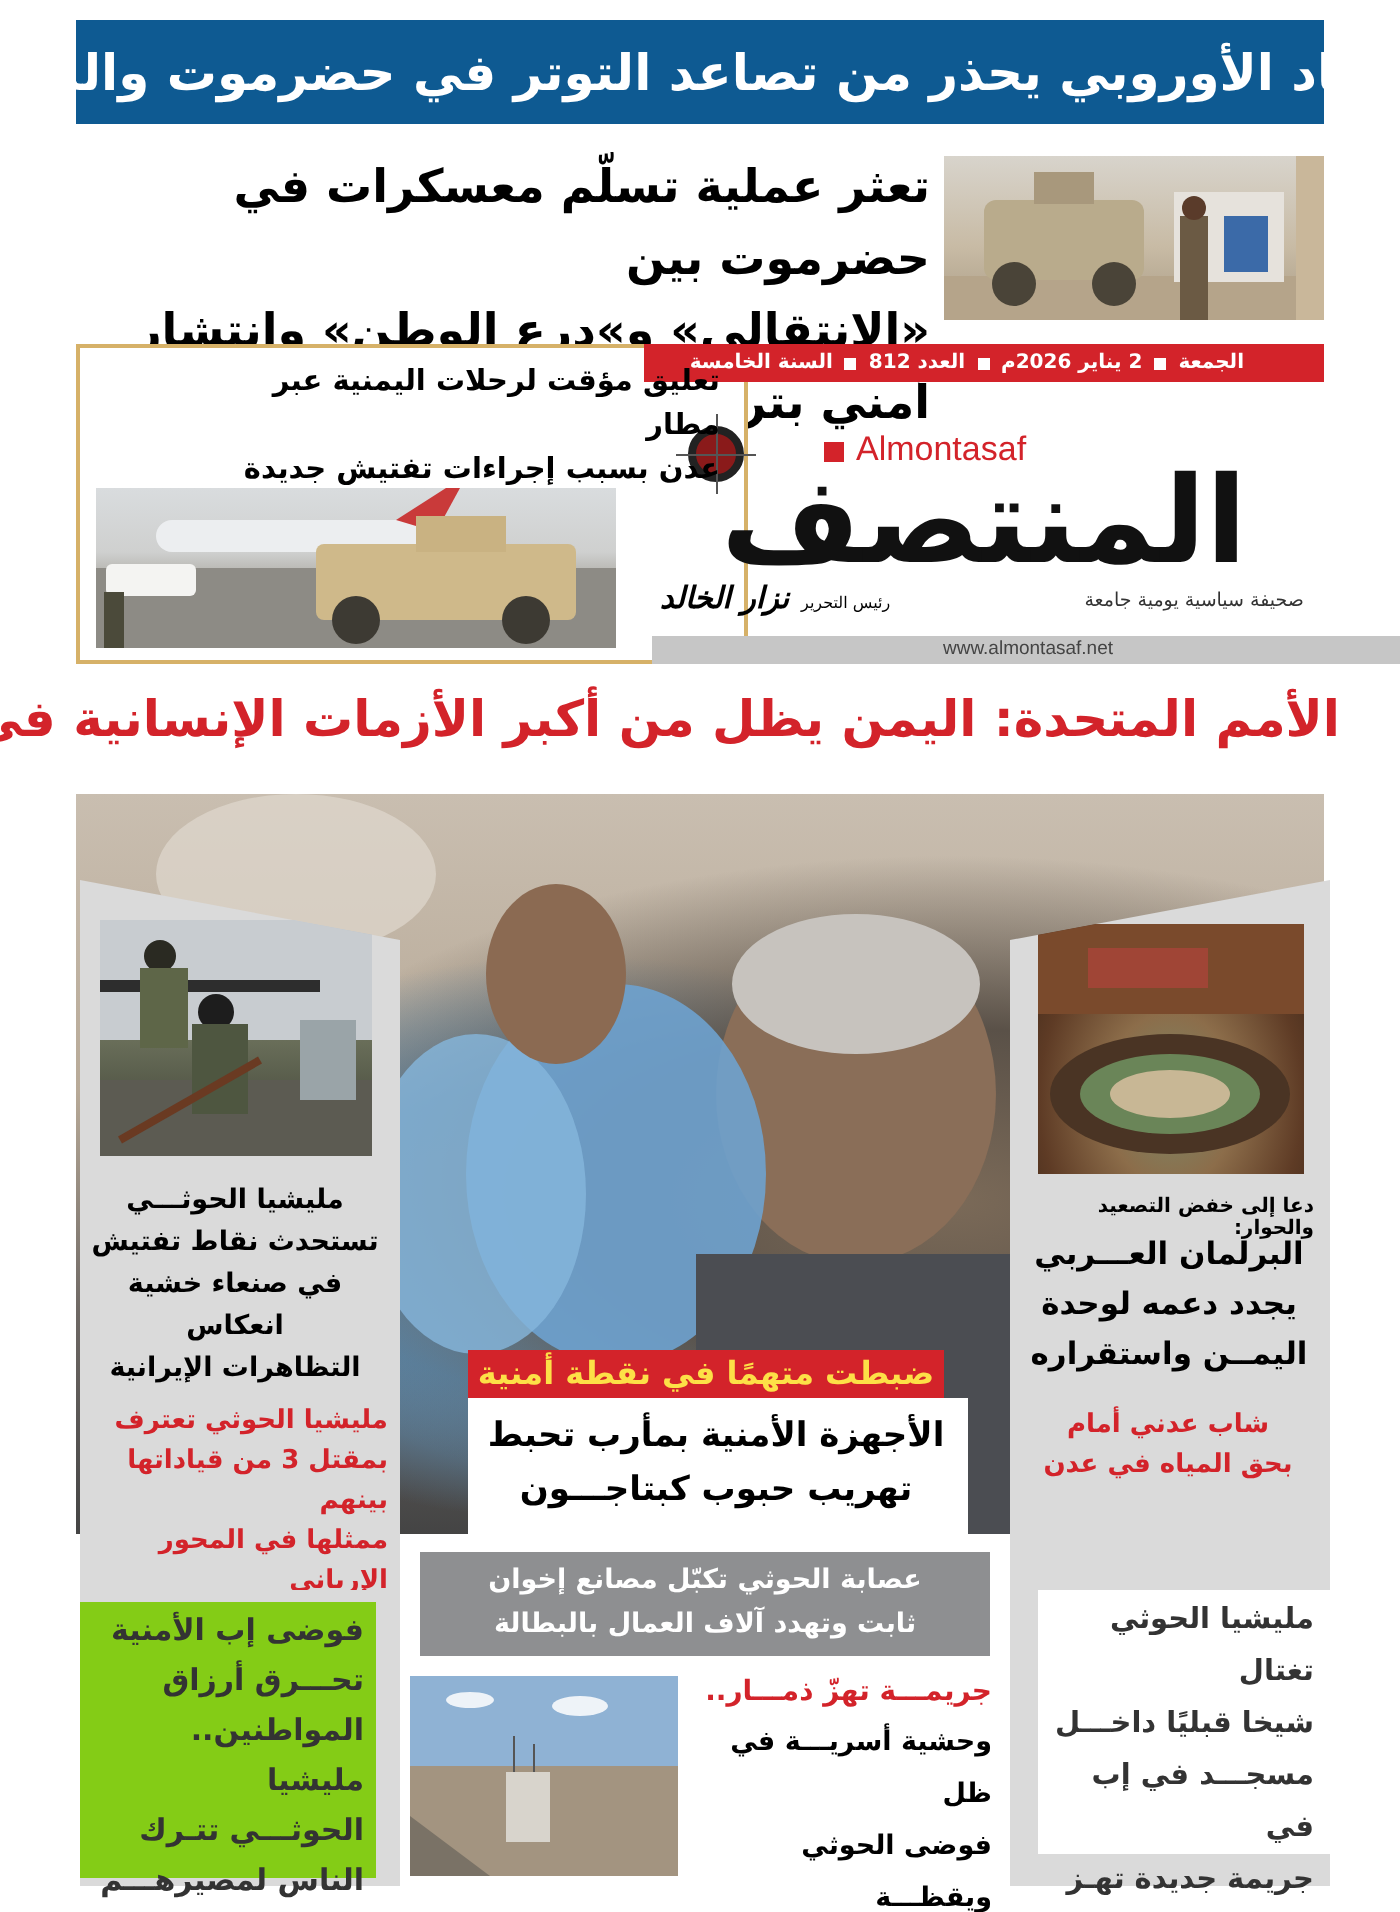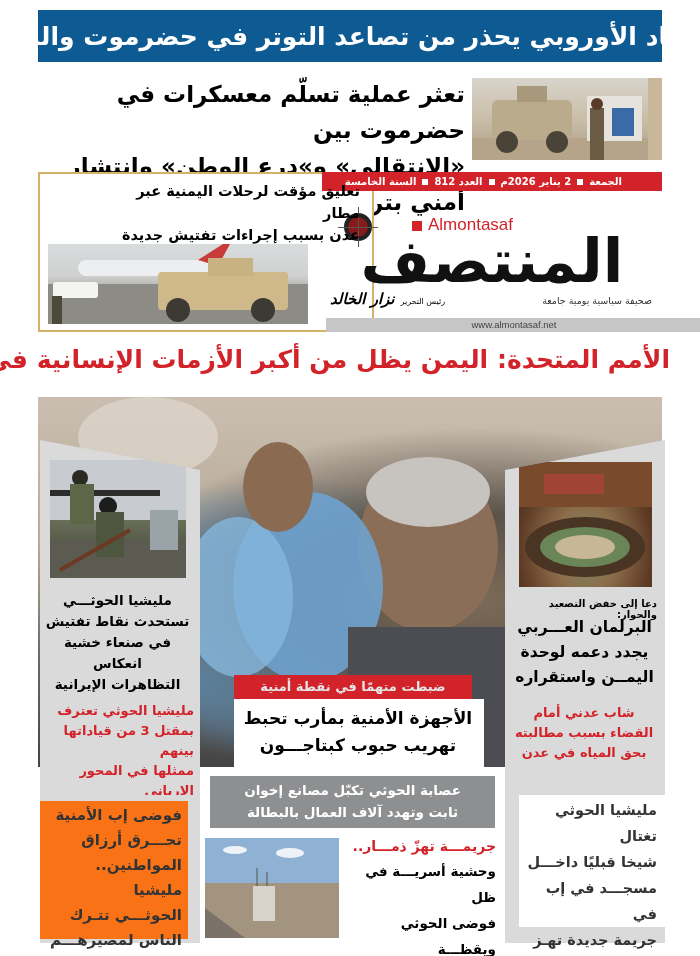--- a/index.html
+++ b/index.html
@@ -46,35 +46,35 @@
                 linear-gradient(180deg,#c9beb0 0%,#b8aa98 40%,#6e6864 70%,#444 100%); }
 
   
   .side { position: absolute; background: #dadada; }
   #left-panel { left: 40px; top: 440px; width: 160px; height: 255px; clip-path: polygon(0 0, 100% 30px, 100% 100%, 0 100%); }
   #left-photo { position: absolute; left: 10px; top: 20px; width: 136px; height: 118px; background: linear-gradient(180deg,#c4c8cc 0%,#6a6f5a 50%,#3a3d32 100%); }
   #left-text { position: absolute; right: 10px; top: 150px; width: 145px; font-size: 13.5px; font-weight: bold; line-height: 21px; text-align: center; color: #000; }
   #left-red { left: 40px; top: 695px; width: 160px; height: 100px; background: #dadada; }
   #left-red-text { position: absolute; right: 6px; top: 6px; width: 150px; font-size: 13px; font-weight: bold; line-height: 20px; text-align: right; color: #d3232a; }
   #left-bottom { left: 40px; top: 795px; width: 160px; height: 148px; background: #dadada; }
-  #left-bottom-inner { position: absolute; left: 0; top: 6px; width: 148px; height: 138px; background: #f97316; }
+  #left-bottom-inner { position: absolute; left: 0; top: 6px; width: 148px; height: 138px; background: #84cc16; }
   #left-bottom-text { position: absolute; right: 6px; top: 2px; width: 140px; font-size: 15px; font-weight: bold; line-height: 25px; text-align: right; color: #333; }
 
   #right-panel { left: 505px; top: 440px; width: 160px; height: 255px; clip-path: polygon(0 30px, 100% 0, 100% 100%, 0 100%); padding-left: 43px; }
   #right-photo { position: absolute; left: 14px; top: 22px; width: 133px; height: 125px; background: radial-gradient(ellipse at 50% 70%,#7a8a6a 0%,#8c6d4a 35%,#5e3b25 70%,#3a2618 100%); }
   #right-kicker { position: absolute; right: 8px; top: 158px; width: 150px; font-size: 10px; font-weight: bold; text-align: right; color: #000; }
   #right-text { position: absolute; right: 8px; top: 175px; width: 145px; font-size: 15.5px; font-weight: bold; line-height: 25px; text-align: center; color: #000; }
   #right-red { left: 505px; top: 695px; width: 160px; height: 100px; background: #dadada; }
   #right-red-text { position: absolute; right: 6px; top: 8px; width: 150px; font-size: 13px; font-weight: bold; line-height: 20px; text-align: center; color: #d3232a; }
   #right-bottom { left: 505px; top: 795px; width: 160px; height: 148px; background: #dadada; }
   #right-bottom-inner { position: absolute; left: 14px; top: 0; width: 146px; height: 132px; background: #fff; }
   #right-bottom-text { position: absolute; right: 8px; top: 2px; width: 138px; font-size: 14.5px; font-weight: bold; line-height: 26px; text-align: right; color: #333; }
 
   
-  #marib-kicker { left: 234px; top: 675px; width: 238px; height: 24px; background: #d3232a; color: #e5e5e5; font-size: 13px; font-weight: bold; text-align: center; line-height: 24px; }
+  #marib-kicker { left: 234px; top: 675px; width: 238px; height: 24px; background: #d3232a; color: #fde047; font-size: 16px; font-weight: bold; text-align: center; line-height: 24px; }
   #marib-box { left: 234px; top: 699px; width: 250px; height: 68px; background: #fff; }
   #marib-text { position: absolute; right: 6px; top: 6px; width: 240px; font-size: 17px; font-weight: bold; line-height: 27px; text-align: center; color: #000; }
   #factories-box { left: 210px; top: 776px; width: 285px; height: 52px; background: #8e8f91; }
   #factories-text { position: absolute; right: 4px; top: 3px; width: 277px; font-size: 13.5px; font-weight: bold; line-height: 22px; text-align: center; color: #fff; }
   #dhamar-photo { left: 205px; top: 838px; width: 134px; height: 100px; background: linear-gradient(180deg,#8cb0d3 0%,#aac5df 40%,#b6a88f 48%,#9c8e7a 75%,#786e62 100%); }
   #dhamar-kicker { left: 346px; top: 838px; width: 150px; font-size: 14px; font-weight: bold; text-align: right; color: #d3232a; }
   #dhamar-text { left: 346px; top: 858px; width: 150px; font-size: 13.5px; font-weight: bold; line-height: 26px; text-align: right; color: #000; }
 </style>
 </head>
 <body>
@@ -208,21 +208,20 @@
   <div id="right-kicker">دعا إلى خفض التصعيد والحوار:</div>
   <div id="right-text">
     <div>البرلمان العـــربي</div>
     <div>يجدد دعمه لوحدة</div>
     <div>اليمــن واستقراره</div>
   </div>
 </div>
 <div id="right-red" class="abs">
   <div id="right-red-text">
     <div>شاب عدني أمام</div>
-    <div>القضاء بسبب مطالبته</div>
     <div>بحق المياه في عدن</div>
   </div>
 </div>
 <div id="right-bottom" class="abs">
   <div id="right-bottom-inner">
     <div id="right-bottom-text">
       <div>مليشيا الحوثي تغتال</div>
       <div>شيخا قبليًا داخـــل</div>
       <div>مسجـــد في إب في</div>
       <div>جريمة جديدة تهـز</div>

